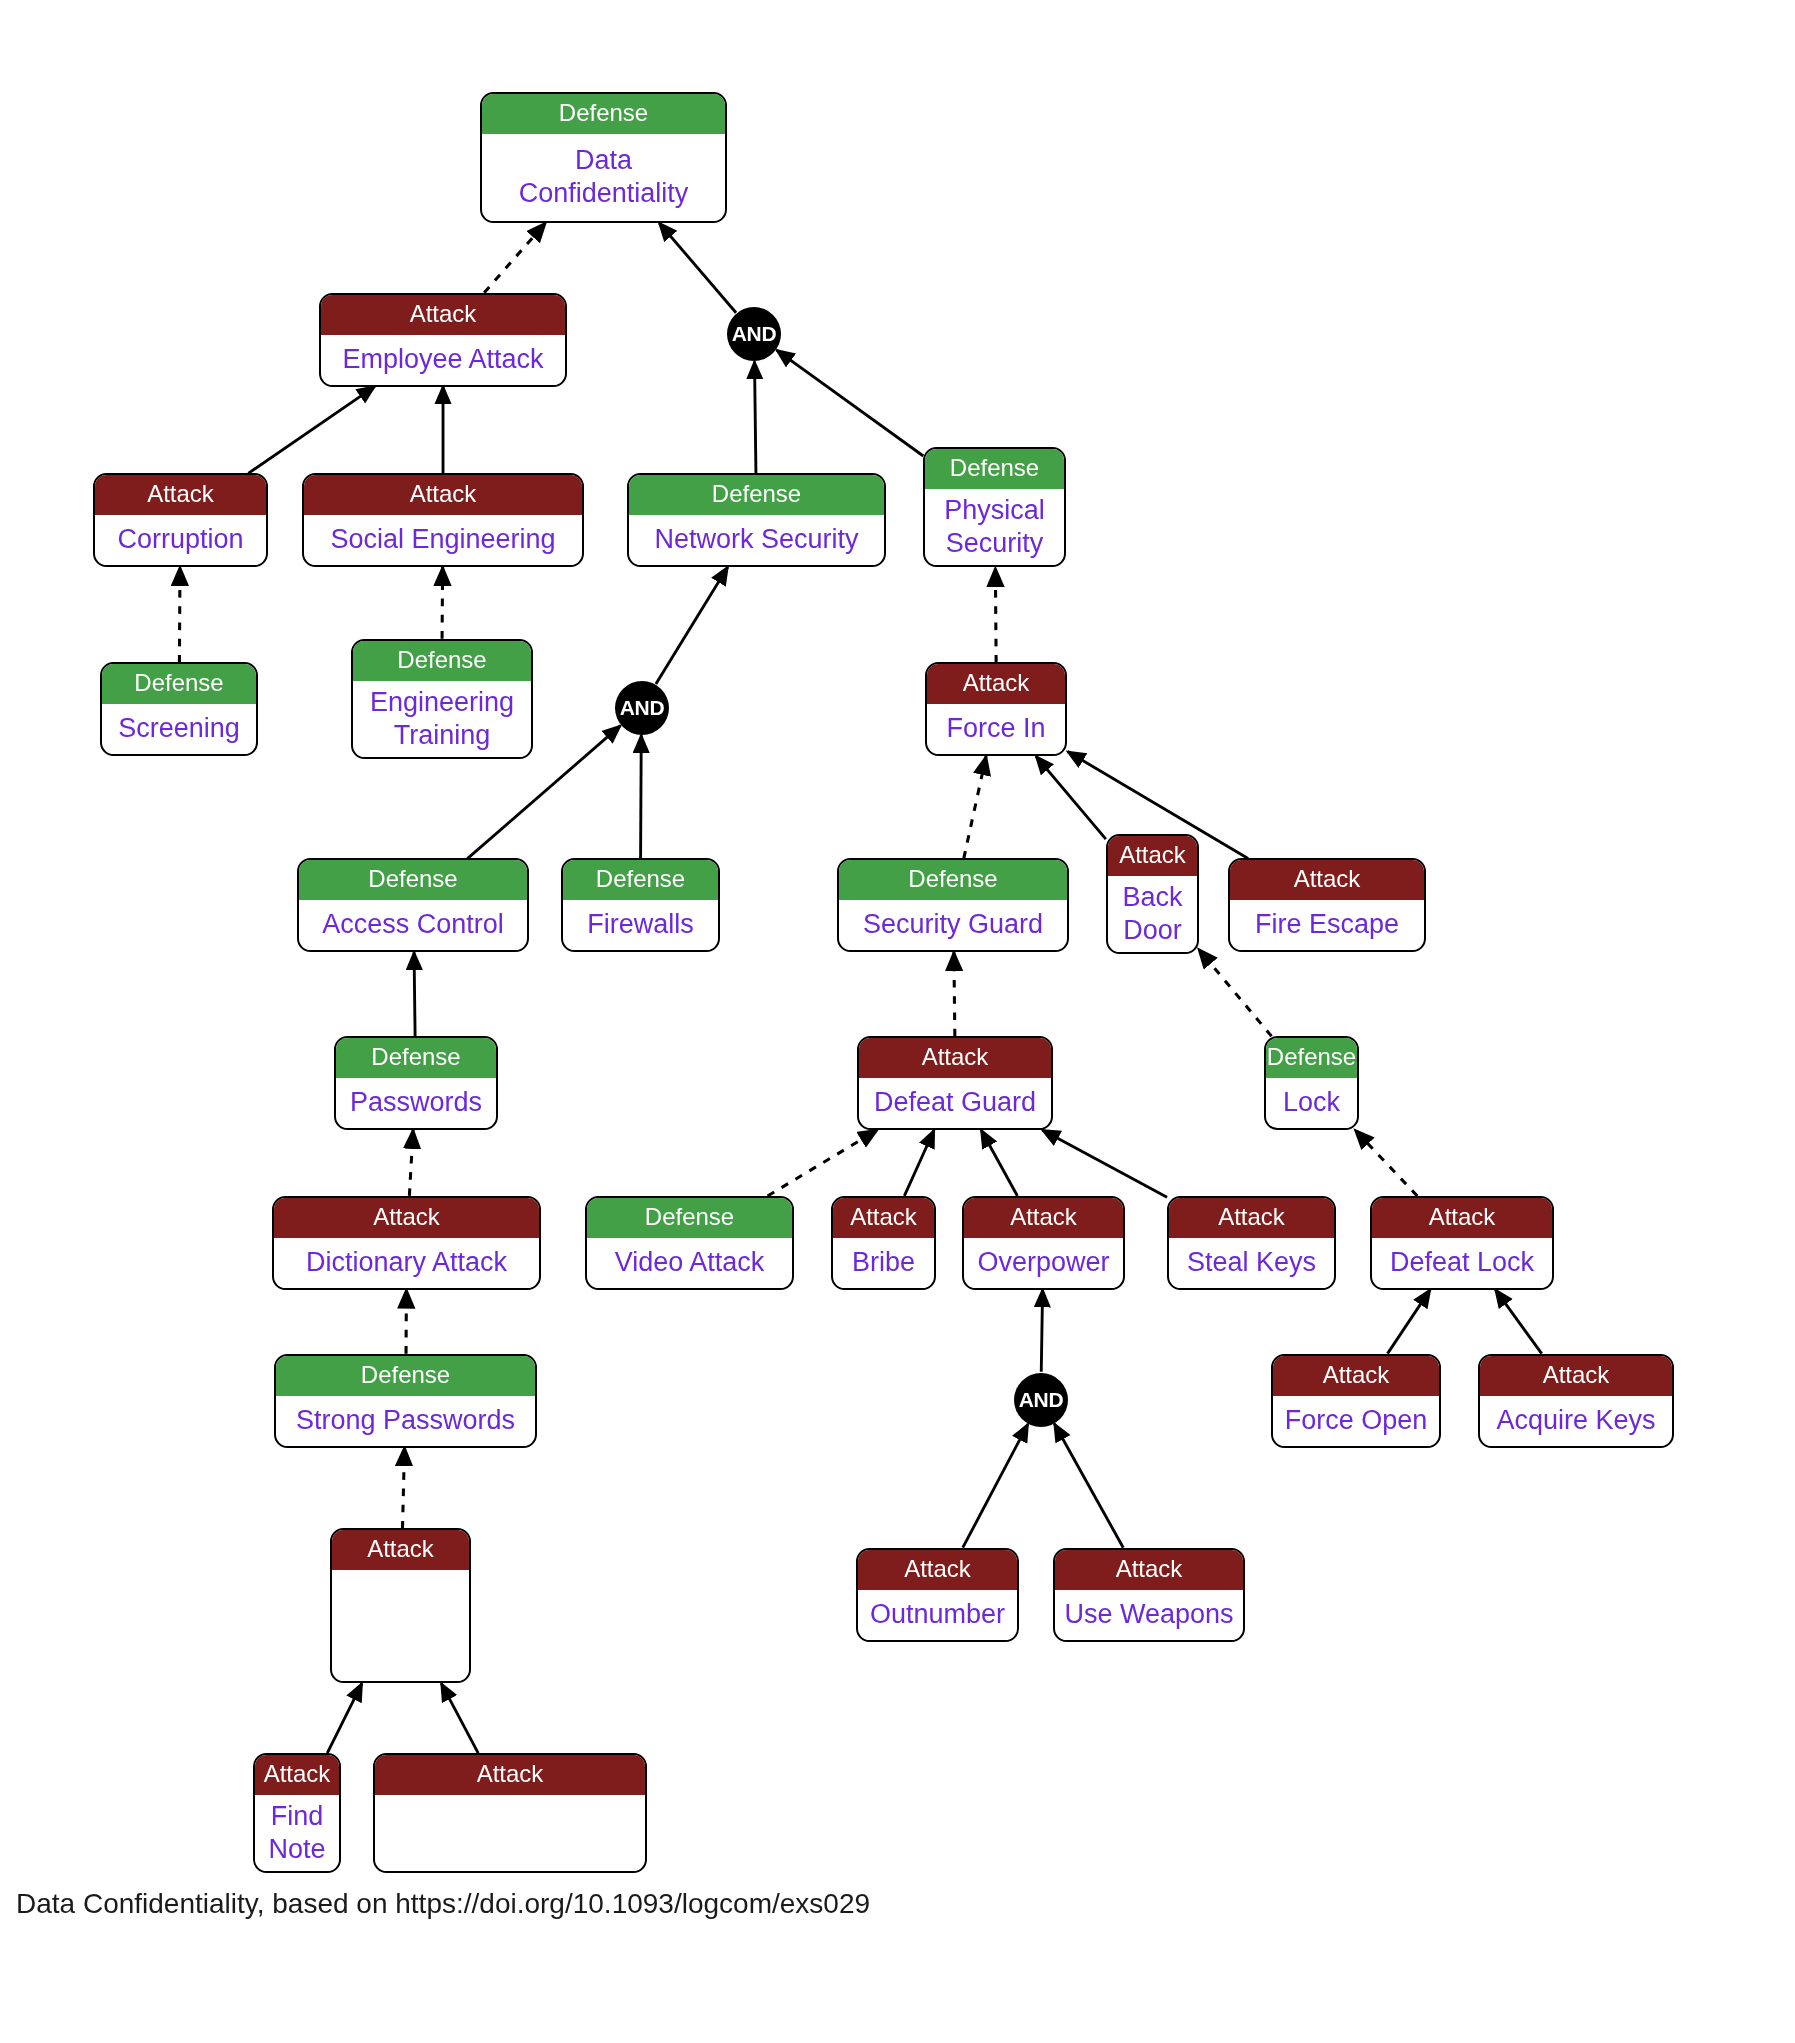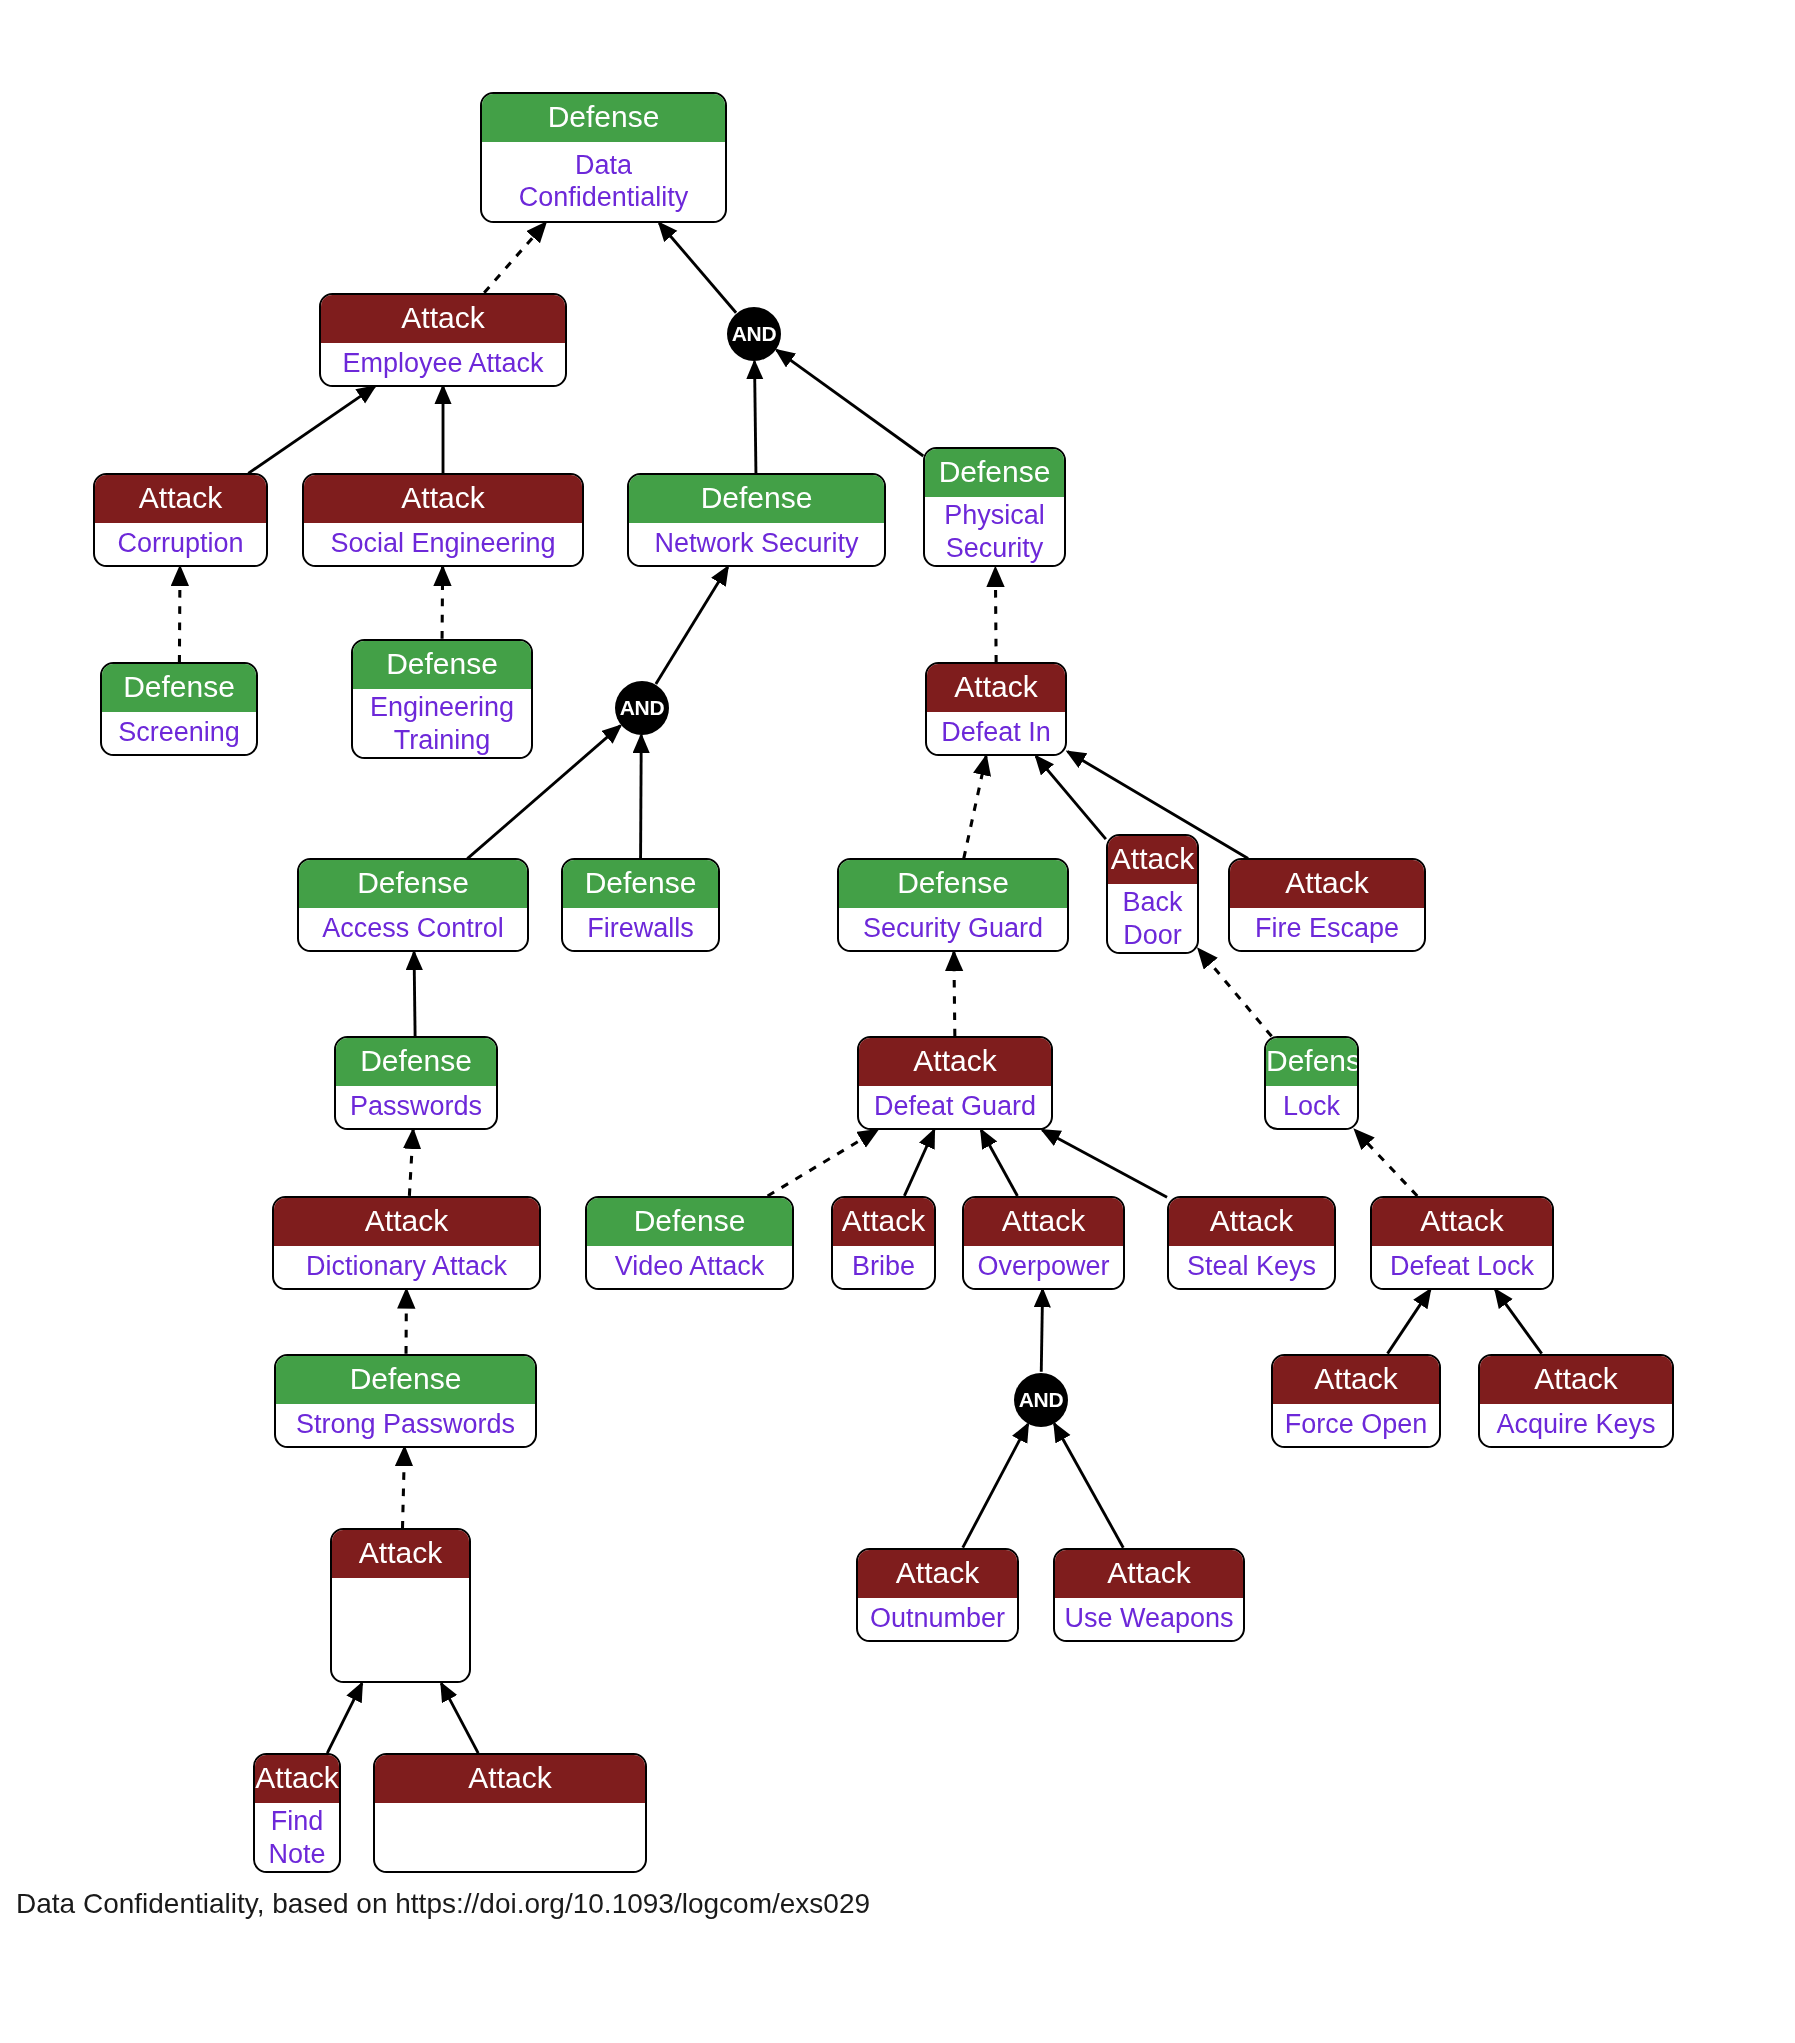--- a/index.html
+++ b/index.html
@@ -33,21 +33,21 @@
     background: #ffffff;
     overflow: hidden;
     display: flex;
     flex-direction: column;
     z-index: 5;
   }
   .node .hdr {
     width: 100%;
     color: #ffffff;
     text-align: center;
-    font-size: 30px;
+    font-size: 24px;
     line-height: 1.34;
     padding: 2.9px 0 4.8px 0;
     box-sizing: border-box;
     flex: 0 0 auto;
     white-space: nowrap;
   }
   .node.attack .hdr { background: #7f1d1d; }
   .node.defense .hdr { background: #43a047; }
   .node .lbl {
     flex: 1 1 auto;
@@ -164,21 +164,21 @@
         <div class="hdr">Defense</div>
         <div class="lbl">Screening</div>
       </div>
       <div class="node defense" style="left: 351px; top: 639px; width: 182px; height: 120px;">
         <div class="hdr">Defense</div>
         <div class="lbl">Engineering
 Training</div>
       </div>
       <div class="node attack" style="left: 925px; top: 662px; width: 142px; height: 94px;">
         <div class="hdr">Attack</div>
-        <div class="lbl">Defeat In</div>
+        <div class="lbl">Force In</div>
       </div>
       <div class="node defense" style="left: 297px; top: 858px; width: 232px; height: 94px;">
         <div class="hdr">Defense</div>
         <div class="lbl">Access Control</div>
       </div>
       <div class="node defense" style="left: 561px; top: 858px; width: 159px; height: 94px;">
         <div class="hdr">Defense</div>
         <div class="lbl">Firewalls</div>
       </div>
       <div class="node defense" style="left: 837px; top: 858px; width: 232px; height: 94px;">

